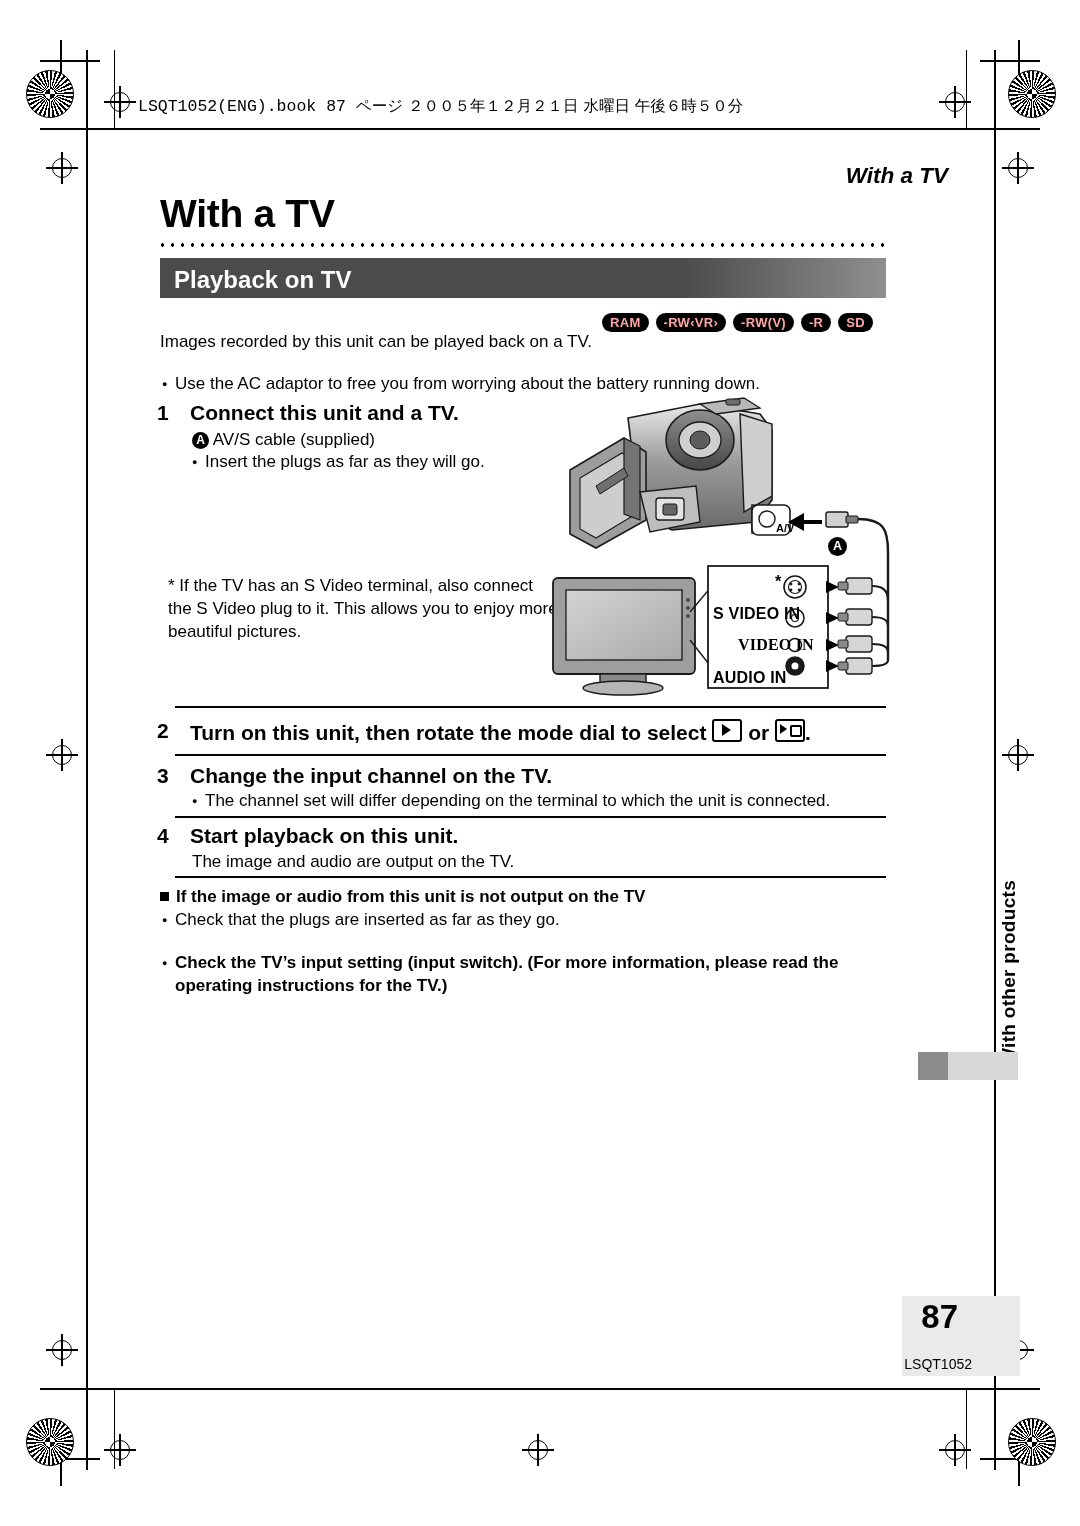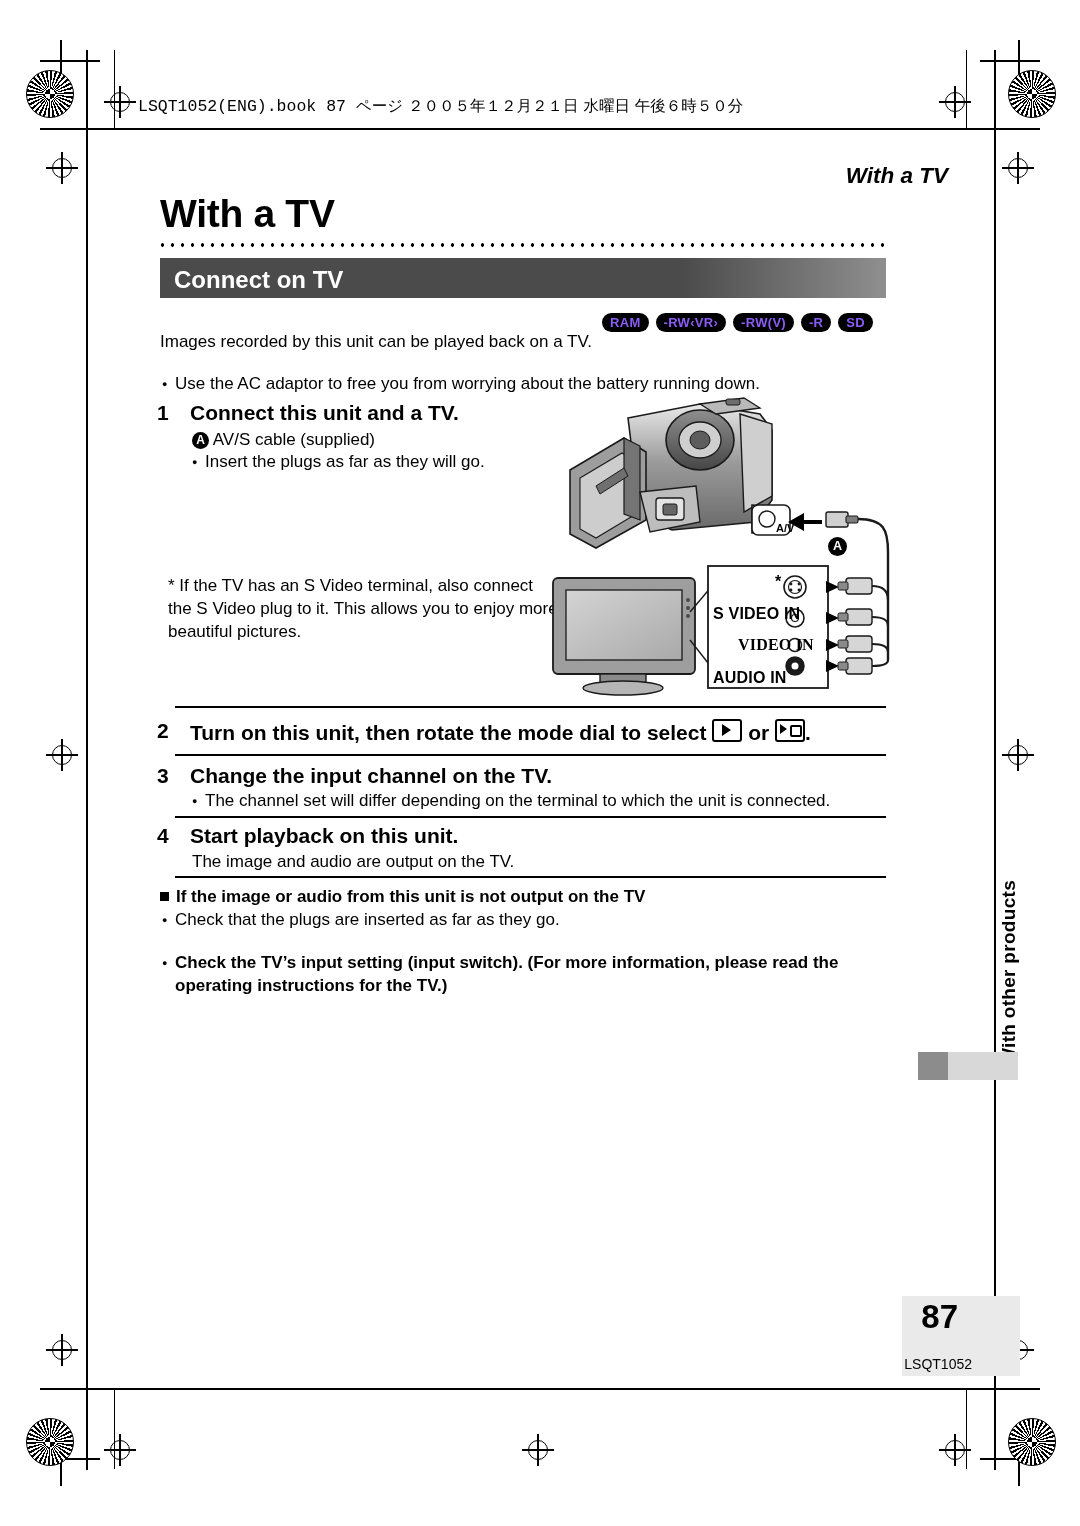--- a/index.html
+++ b/index.html
@@ -37,21 +37,21 @@
   .dotrule{position:absolute;left:160px;top:240px;width:726px;height:10px;
      background-image:radial-gradient(circle at 2.5px 50%, #000 1.6px, rgba(0,0,0,0) 1.9px);
      background-size:10px 10px;background-repeat:repeat-x;}
 
   .section-bar{position:absolute;left:160px;top:258px;width:726px;height:40px;
      background:linear-gradient(to right,#4b4b4b 0%,#4b4b4b 72%,#8f8f8f 100%);}
   .section-bar span{position:absolute;left:14px;top:8px;color:#fff;font-size:24px;font-weight:bold;}
 
   
   .badges{position:absolute;left:602px;top:313px;display:flex;gap:7px;align-items:center;}
-  .badge{background:#000;color:#8b5cf6;font-size:13px;font-weight:bold;height:19px;line-height:19px;
+  .badge{background:#000;color:#fca5a5;font-size:13px;font-weight:bold;height:19px;line-height:19px;
     padding:0 8px;border-radius:9.5px;letter-spacing:.3px;white-space:nowrap;}
 
   
   .p{position:absolute;font-size:17px;line-height:23px;}
   .bullet{position:absolute;font-size:17px;line-height:23px;}
   .bullet:before{content:"\25CF";font-size:9px;position:absolute;left:-13px;top:1px;}
 
   .step-no{position:absolute;font-size:21px;font-weight:bold;}
   .step-tx{position:absolute;font-size:21px;font-weight:bold;}
 
@@ -119,21 +119,21 @@
 
   <div class="bookline">
     <span>LSQT1052(ENG).book  87 </span><span class="jp">ページ ２００５年１２月２１日 水曜日 午後６時５０分</span>
   </div>
 
   <div class="runhead">With a TV</div>
 
   <div class="chapter-title">With a TV</div>
   <div class="dotrule"></div>
   <div class="section-bar">
-    <span>Connect on TV</span>
+    <span>Playback on TV</span>
   </div>
 
   <div class="badges">
     <div class="badge">RAM</div>
     <div class="badge">-RW‹VR›</div>
     <div class="badge">-RW(V)</div>
     <div class="badge">-R</div>
     <div class="badge">SD</div>
   </div>
 

